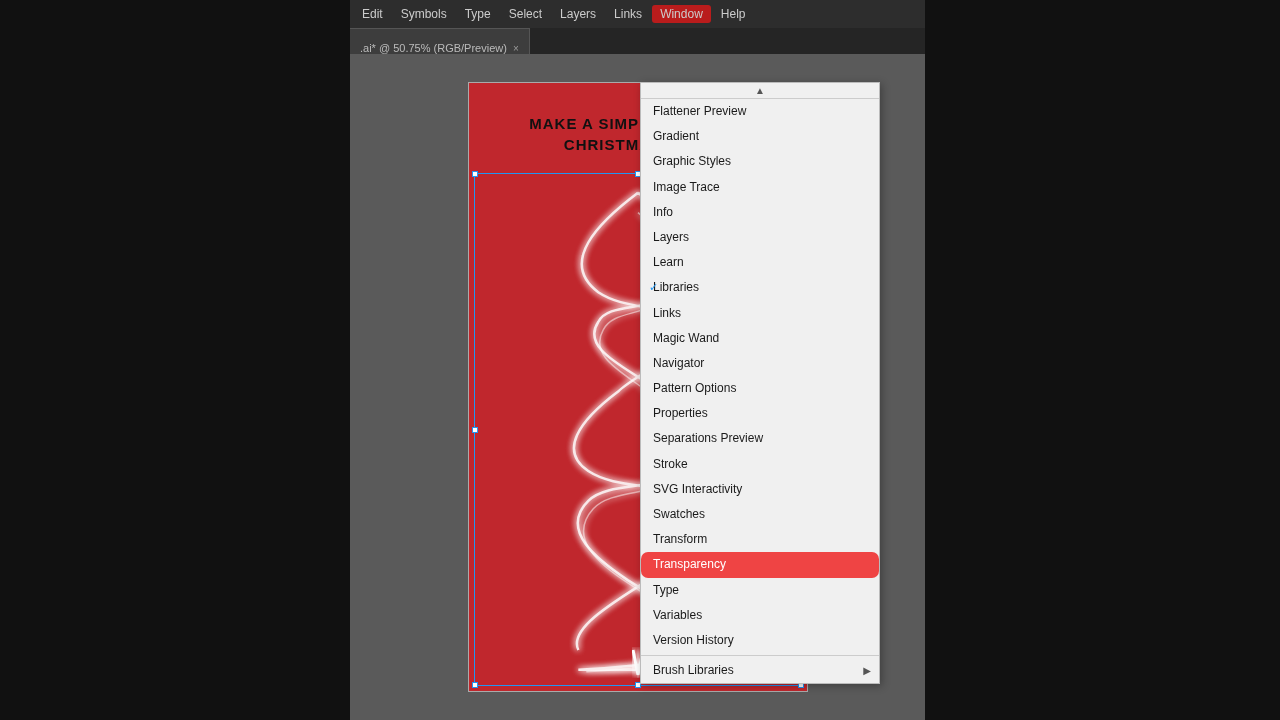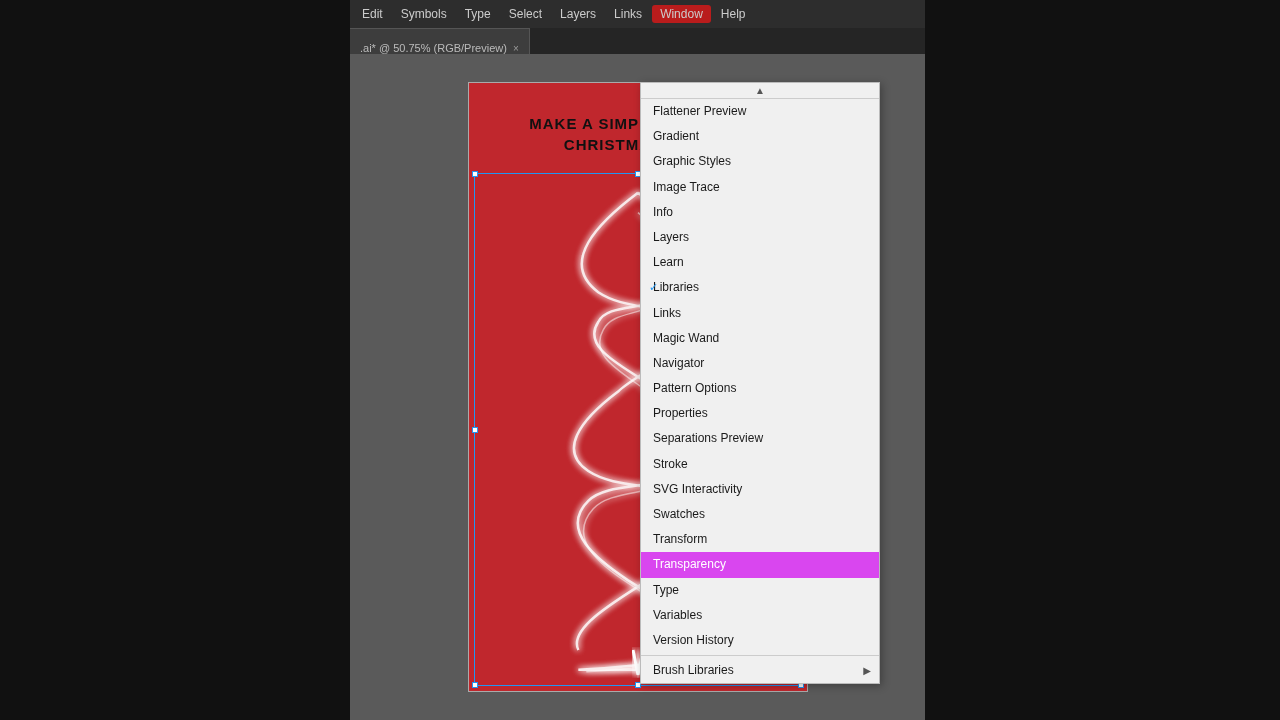--- a/index.html
+++ b/index.html
@@ -192,22 +192,23 @@
       align-items: center;
       padding: 3px 16px 3px 12px;
       color: #1a1a1a;
       cursor: pointer;
       font-size: 12px;
       line-height: 1.6;
       position: relative;
       white-space: nowrap;
     }
     .dropdown-item.highlighted {
-      background: #d946ef;
+      background: #ef4444;
       color: #fff;
+      border-radius: 7px;
     }
     .dropdown-item .check {
       position: absolute;
       left: 8px;
       color: #2196f3;
       font-size: 11px;
     }
     .dropdown-item .arrow {
       position: absolute;
       right: 8px;

